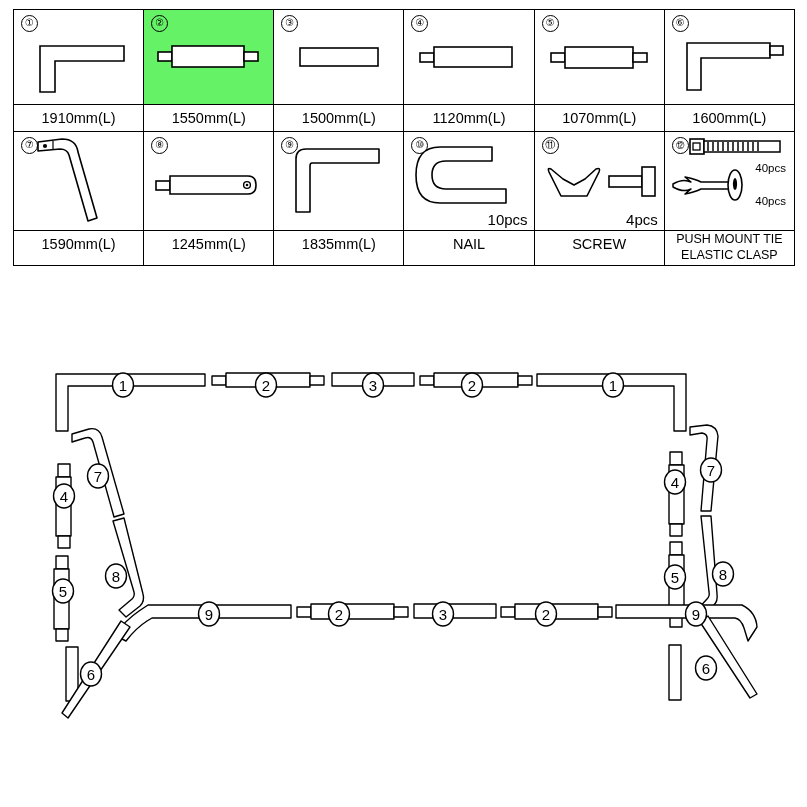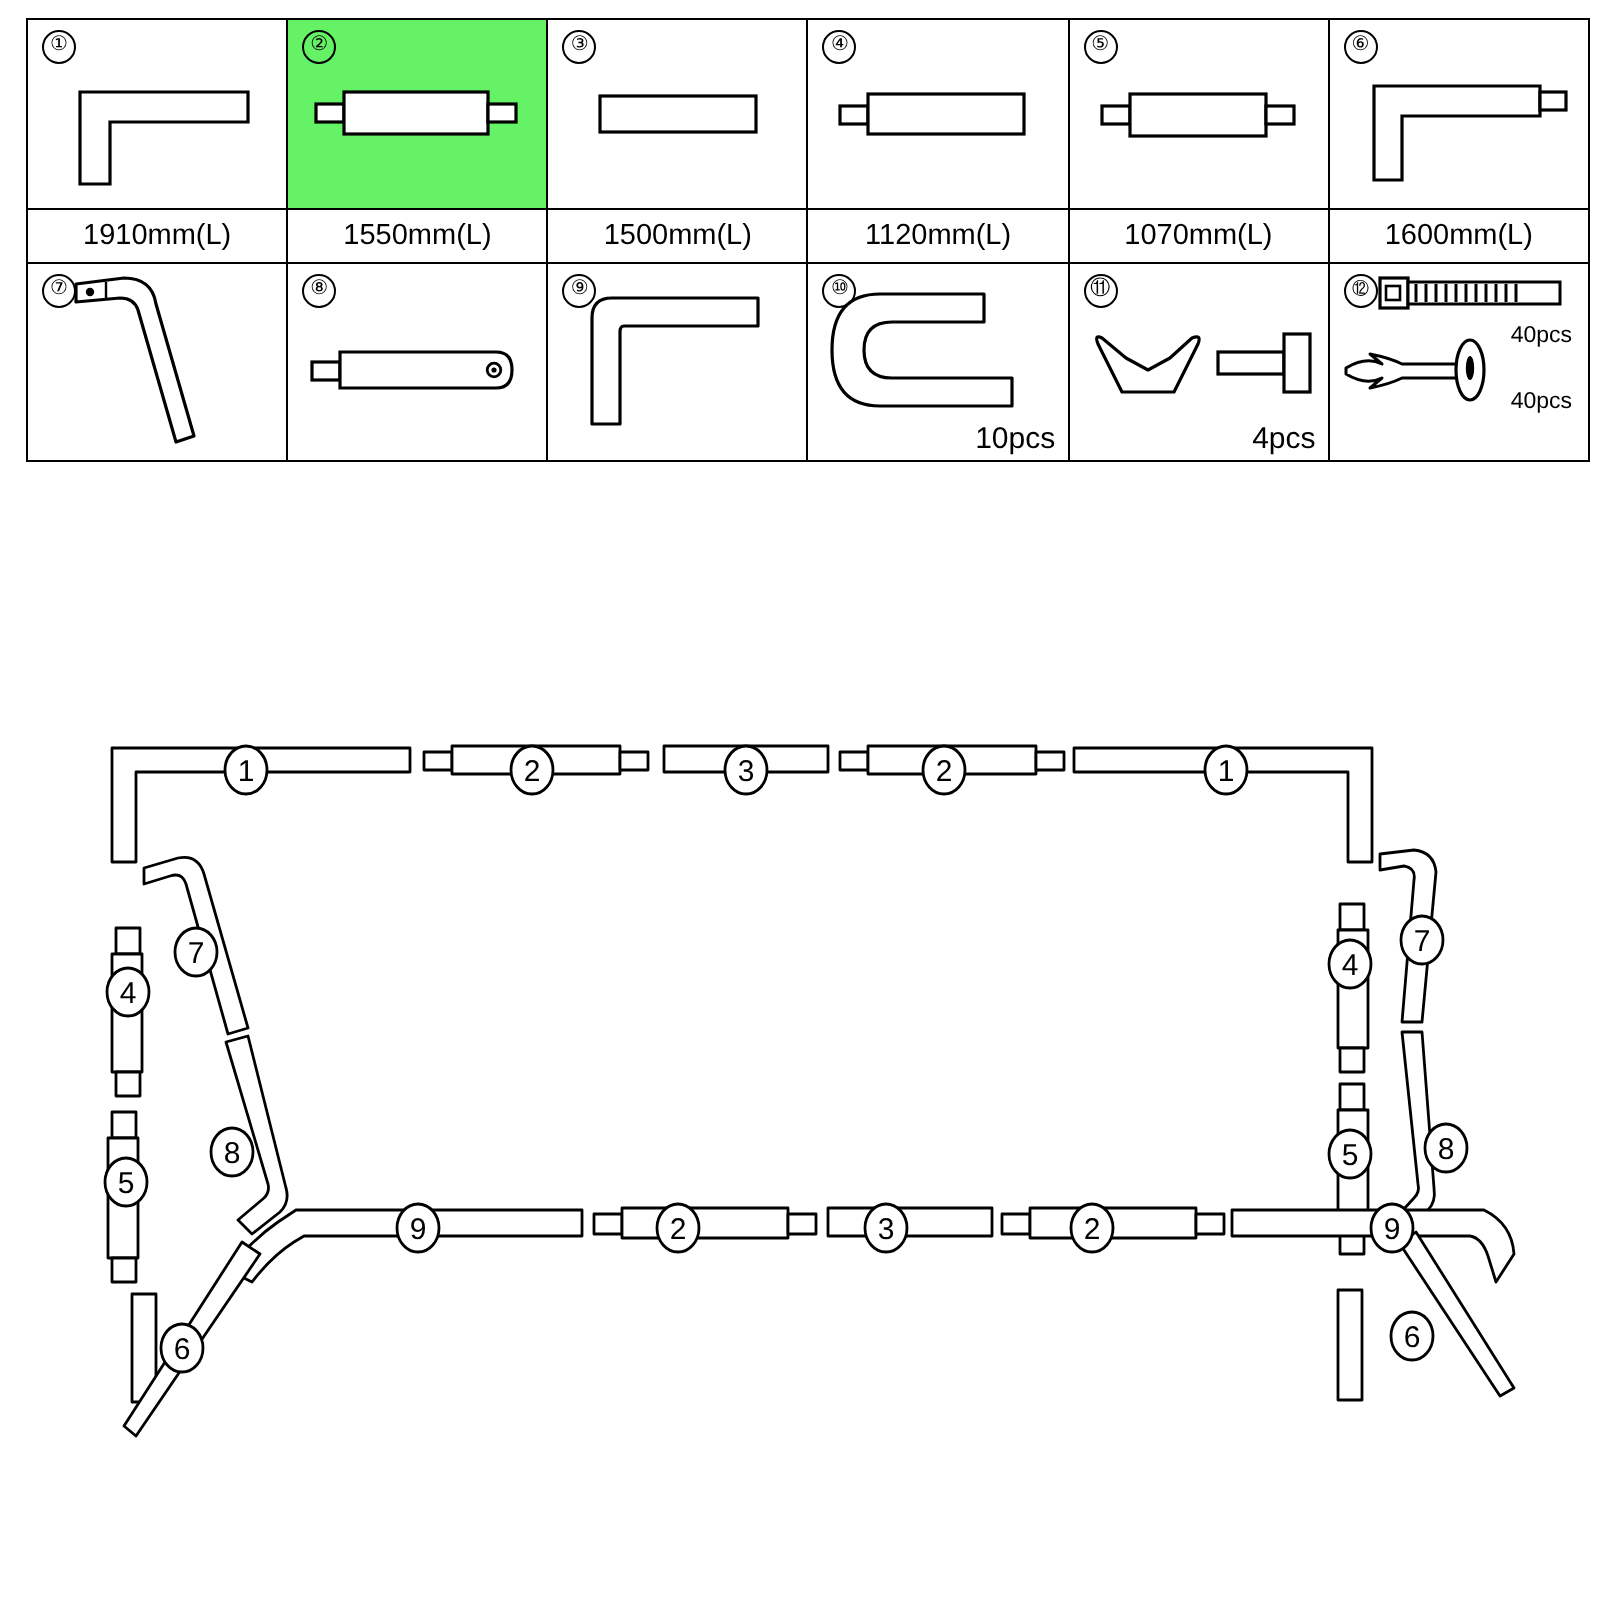--- a/index.html
+++ b/index.html
@@ -250,20 +250,31 @@
 
             <path d="M8 52 Q18 46 26 50 L20 45 Q30 47 36 50 L66 50 L66 57 L36 57 Q30 60 20 62 L26 57 Q18 61 8 55 Z" fill="#fff" stroke="#000" stroke-width="1.5" stroke-linejoin="round"></path>
             <ellipse cx="70" cy="53" rx="7" ry="15" fill="#fff" stroke="#000" stroke-width="1.6"></ellipse>
             <ellipse cx="70" cy="52" rx="2.1" ry="6" fill="#000"></ellipse>
           </svg>
           <span class="pcs-a">40pcs</span>
           <span class="pcs-b">40pcs</span>
         </td>
       </tr>
 
+      <tr>
+        <td class="cell-label">1590mm(L)</td>
+        <td class="cell-label">1245mm(L)</td>
+        <td class="cell-label">1835mm(L)</td>
+        <td class="cell-label">NAIL</td>
+        <td class="cell-label">SCREW</td>
+        <td class="cell-label two-line">
+          <span>PUSH MOUNT TIE</span>
+          <span class="lbl-l2">ELASTIC CLASP</span>
+        </td>
+      </tr>
     </tbody>
   </table>
 
   <svg id="assembly" viewBox="0 290 807 517">
     <g fill="#ffffff" stroke="#000000" stroke-width="1.4" stroke-linejoin="round">
 
       <path d="M56 374 L205 374 L205 386 L68 386 L68 431 L56 431 Z"></path>
 
       <rect x="212" y="376" width="14" height="9"></rect>
       <rect x="226" y="373" width="84" height="14"></rect>

